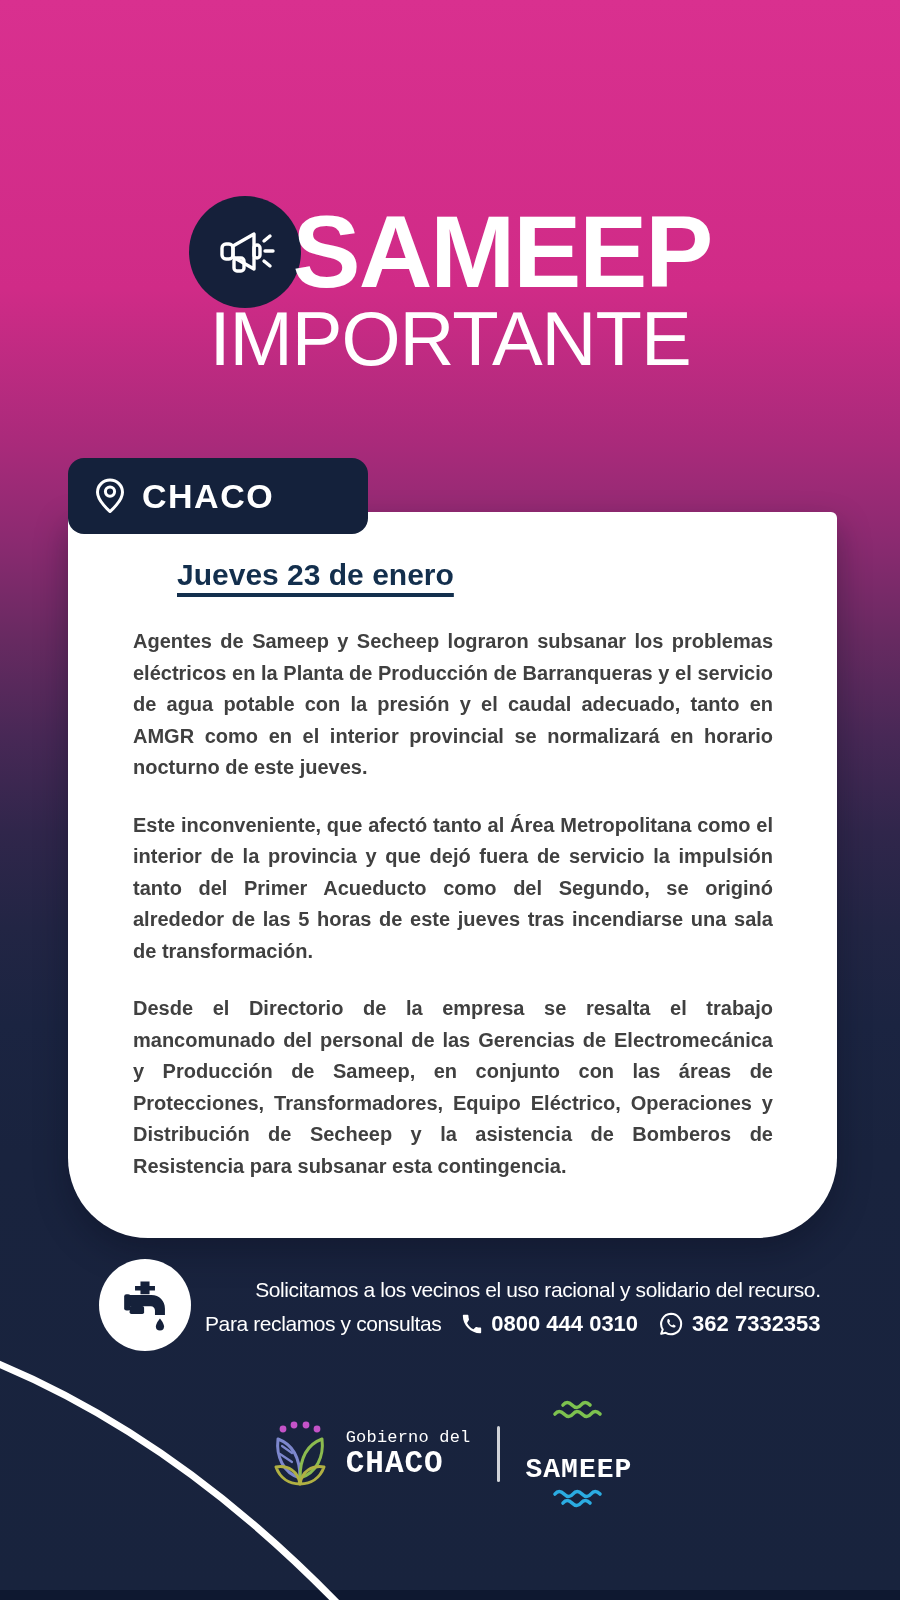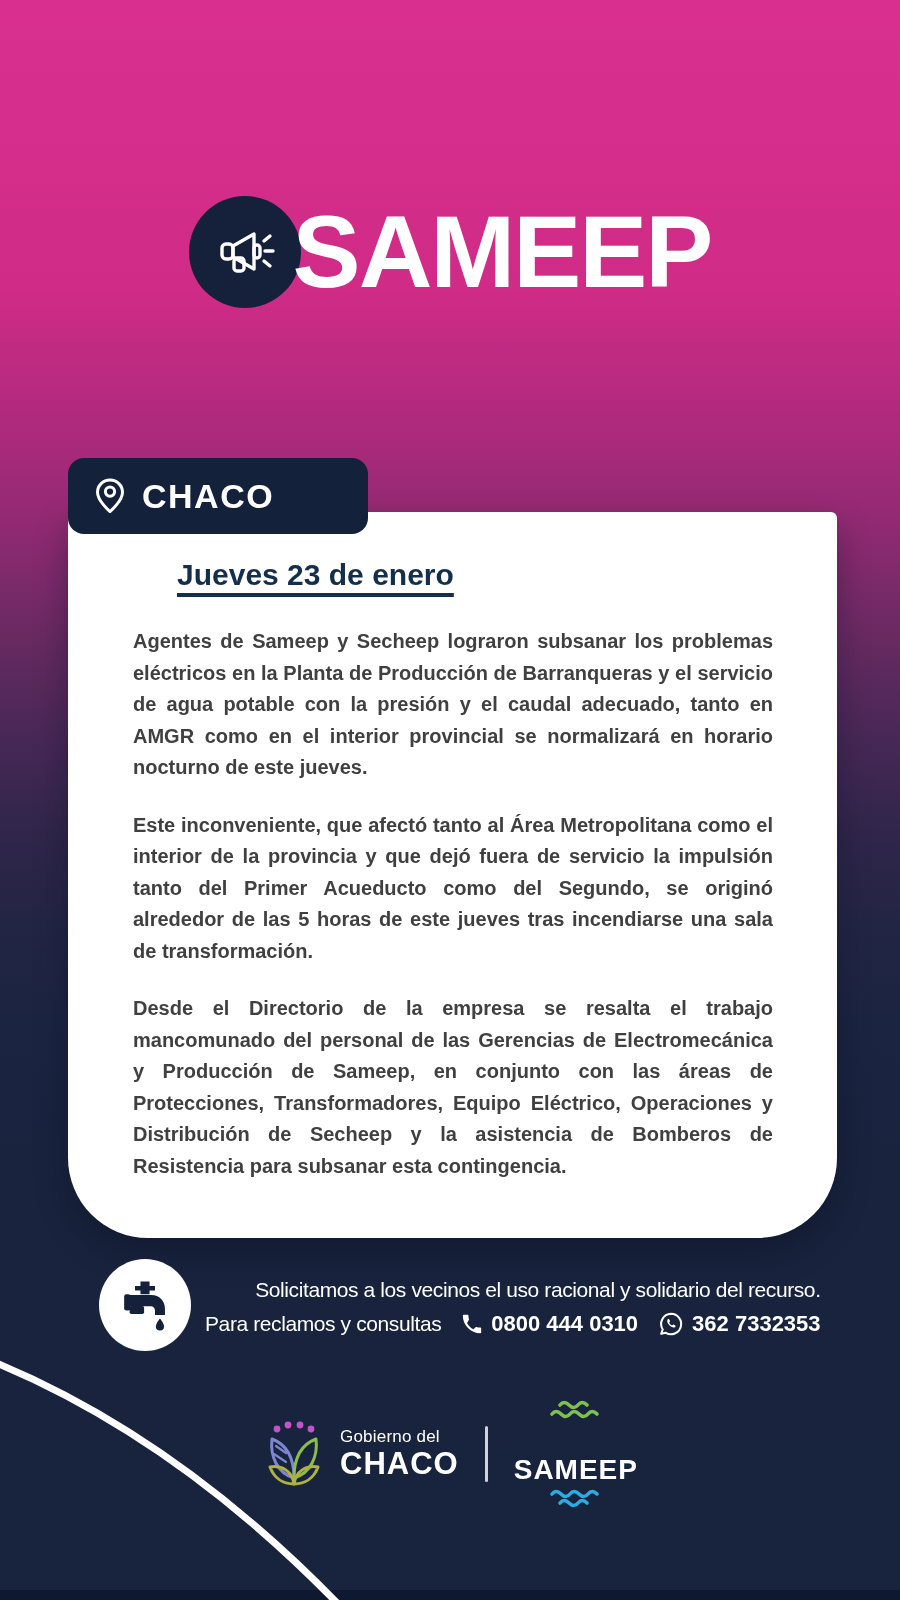--- a/index.html
+++ b/index.html
@@ -100,21 +100,21 @@
     color: #ffffff; font-size: 21px; font-weight: 500;
     letter-spacing: -0.4px; white-space: nowrap;
   } .info-line2 .gap-m { width: 20px; }
   .info-line2 svg { margin-right: 8px; flex: 0 0 auto; }
   .num { font-weight: 700; font-size: 22px; letter-spacing: 0; }
 
   
   .logos-bar {
     position: absolute; left: 0; right: 0; top: 1398px;
     display: flex; justify-content: center; align-items: center;
-    gap: 26px; z-index: 3;
+    gap: 26px; z-index: 3; font-family: Liberation Mono, monospace;
   }
   .chaco-logo { display: flex; align-items: center; gap: 14px; }
   .gov-text { display: flex; flex-direction: column; }
   .gov-small { color: #ffffff; font-size: 17px; font-weight: 500; letter-spacing: 0.2px; }
   .gov-name  { color: #ffffff; font-size: 31px; font-weight: 800; letter-spacing: 1px; line-height: 34px; }
   .logo-divider { width: 3px; height: 56px; background: rgba(255,255,255,0.8); border-radius: 2px; }
   .sameep-logo { display: flex; flex-direction: column; align-items: center; gap: 3px; }
   .sameep-name { color: #ffffff; font-size: 28px; font-weight: 800; letter-spacing: 1px; line-height: 30px; margin-top: 32px; }
 
   
@@ -141,20 +141,21 @@
         <path d="M20 26 L41 14 L41 49 L20 37 Z"></path>
         <rect x="41" y="25" width="6" height="13" rx="3"></rect>
         <rect x="21" y="38" width="10" height="13" rx="3"></rect>
         <path d="M51 21 L57 16"></path>
         <path d="M52 31 L60 31"></path>
         <path d="M51 41 L57 46"></path>
       </svg>
     </div>
     <div class="title">SAMEEP</div>
   </div>
+  <div class="subtitle">IMPORTANTE</div>
 
   <div class="badge">
     <span style="display:flex;">
       <svg width="36" height="38" viewBox="0 0 36 38" fill="none" stroke="#ffffff" stroke-width="3" stroke-linejoin="round" stroke-linecap="round">
         <path d="M18 3 C11 3 5.5 8.5 5.5 15.2 C5.5 24 18 34.5 18 34.5 S30.5 24 30.5 15.2 C30.5 8.5 25 3 18 3 Z"></path>
         <circle cx="18" cy="14.6" r="4.6"></circle>
       </svg>
     </span>
     <span class="badge-label">CHACO</span>
   </div>

